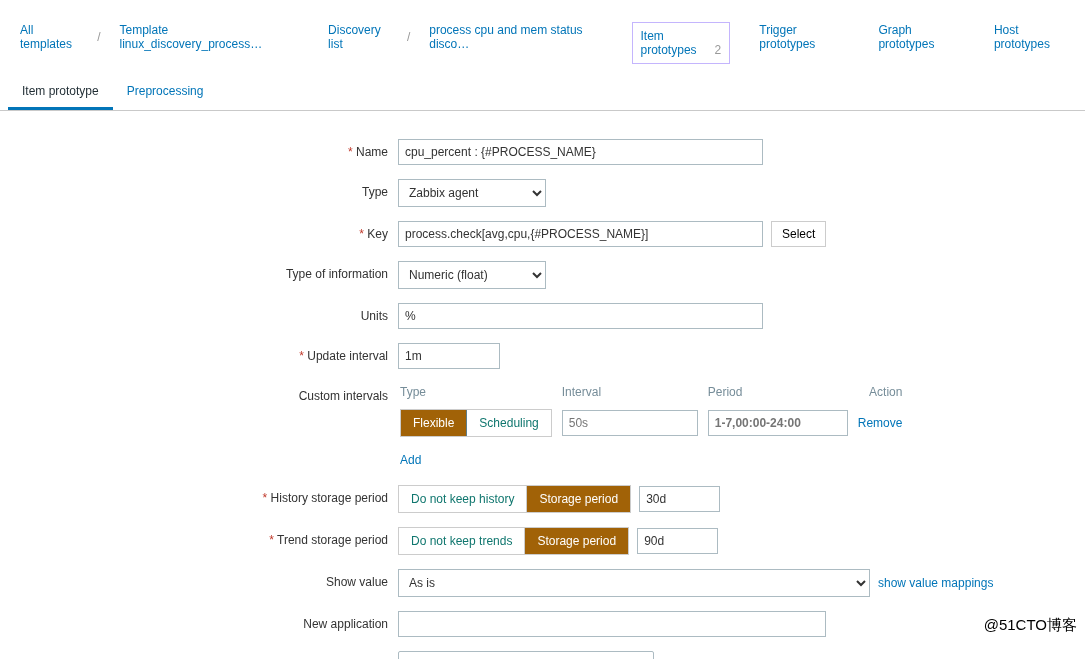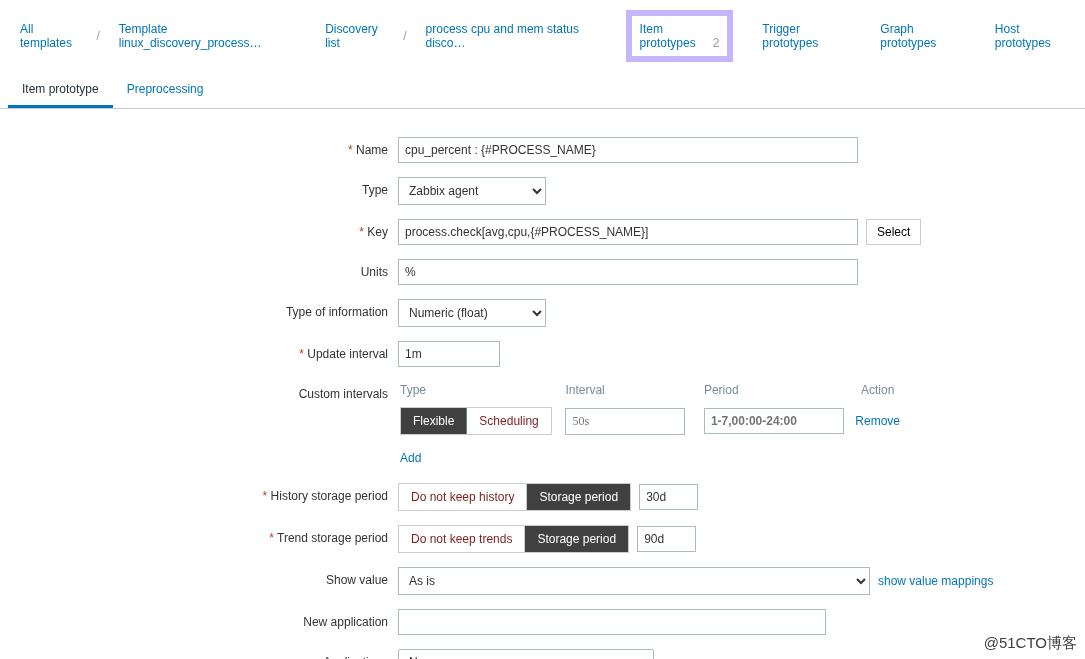--- a/index.html
+++ b/index.html
@@ -2,58 +2,58 @@
 <html><head>
 <meta charset="utf-8">
 <style>
 * { box-sizing: border-box; margin: 0; padding: 0; }
 body { font-family: Arial, sans-serif; font-size: 12px; background: #fff; color: #333; width: 1085px; }
 a { color: #0275b8; text-decoration: none; cursor: pointer; }
 
 .breadcrumbs { padding: 10px 12px; display: flex; align-items: center; gap: 8px; border-bottom: 1px solid #fff; }
 .breadcrumbs .sep { color: #999; padding: 0 3px; }
 .breadcrumbs .crumb { padding: 6px 8px; line-height: 14px; }
-.breadcrumbs .crumb.selected { border: 6px solid #c4b5fd; background: #fff; display:inline-flex; align-items:flex-end; gap:4px; }
+.breadcrumbs .crumb.selected { border: 1px solid #c4b5fd; background: #fff; display:inline-flex; align-items:flex-end; gap:4px;margin-top:12px; }
 .breadcrumbs .crumb .count { color: #999; padding-left:2px; }
 
 .tabs { display: flex; border-bottom: 1px solid #c9c9c9; padding-left: 8px; text-align: center; }
 .tabs .tab { padding: 9px 14px; color: #0275b8; cursor: pointer; }
 .tabs .tab.active { color: #1f2c33; border-bottom: 3px solid #0275b8; font-weight: 400; }
 
 .form { padding-top: 28px; }
 .row { display: flex; align-items: flex-start; margin-bottom: 14px; }
 .label-col { width: 398px; text-align: right; padding-right: 10px; padding-top: 6px; color: #333; }
 .req::before { content: "* "; color: #c0392b; }
 .field-col { flex: 1; display: flex; align-items: center; gap: 8px; }
 
 input[type=text], select { font-family: Arial; font-size: 12px; padding: 5px 6px; border: 1px solid #acbbc2; background: #fff; color: #333; }
-.w-long { width: 460px; }
+.w-long { width: 365px; }
 .w-mid  { width: 148px; }
 .w-small{ width: 102px; }
-.w-hist { width: 59px; }
+.w-hist { width: 81px; }
 
 .btn-narrow { padding: 5px 10px; border: 1px solid #ccc; background: #fff; cursor: pointer; font-size: 12px; }
 
 .radio-group { display:inline-flex; border:1px solid #ccc; }
-.radio-group .opt { padding: 6px 12px; cursor:pointer; background:#fff; color:#7f1d1d; border-right:1px solid #ccc; font-size:12px; }
+.radio-group .opt { padding: 6px 12px; cursor:pointer; background:#fff; color:#0f766e; border-right:1px solid #ccc; font-size:12px; }
 .radio-group .opt:last-child { border-right:none; }
-.radio-group .opt.sel { background:#404040; color:#fff; border-color:#5c7d8b; }
+.radio-group .opt.sel { background:#a16207; color:#fff; border-color:#5c7d8b; }
 
 .intervals-table { width: 512px; }
 .intervals-table th { text-align:left; font-weight:normal; color:#768d99; padding:0 8px 6px 0; font-size:12px; }
 .intervals-table td { padding: 2px 8px 2px 0; vertical-align: middle; }
-.intervals-table .action-col { text-align:center; min-width:50px; }
+.intervals-table .action-col { text-align:right; min-width:50px; }
 
 .select-long { width: 472px; }
 .new-app { width: 428px; border: 2px solid #a6d7a6; padding: 6px; }
 
 .apps-box { width: 256px; height: 120px; }
 .apps-box option.sel { background:#c9c9c9; }
 
-.watermark { position: absolute; right: 8px; bottom: 6px; color: #404040; font-size: 15px; pointer-events:none; }
+.watermark { position: absolute; right: 8px; bottom: 24px; color: #000000; font-size: 15px; pointer-events:none; }
 </style>
 </head>
 <body>
 
 <div class="breadcrumbs">
   <a class="crumb">All templates</a>
   <span class="sep">/</span>
   <a class="crumb">Template linux_discovery_process…</a>
   <span style="width:14px"></span>
   <a class="crumb">Discovery list</a>
@@ -95,30 +95,30 @@
 
   <div class="row">
     <div class="label-col req">Key</div>
     <div class="field-col">
       <input type="text" class="w-long" value="process.check[avg,cpu,{#PROCESS_NAME}]" style="">
       <button class="btn-narrow">Select</button>
     </div>
   </div>
 
   <div class="row">
+    <div class="label-col">Type of information</div>
+    <div class="field-col">
+        <select class="w-mid"><option>Numeric (float)</option></select>
+      </div>
+  </div>
+
+  <div class="row">
     <div class="label-col">Units</div>
     <div class="field-col">
         <input type="text" class="w-long" value="%" style="">
-      </div>
-  </div>
-
-  <div class="row">
-    <div class="label-col">Type of information</div>
-    <div class="field-col">
-        <select class="w-mid"><option>Numeric (float)</option></select>
       </div>
   </div>
 
   <div class="row">
     <div class="label-col req">Update interval</div>
     <div class="field-col">
         <input type="text" class="w-small" value="1m" style="">
       </div>
   </div>
 
@@ -133,21 +133,21 @@
           <th style="width:150px">Period</th>
           <th class="action-col">Action</th>
         </tr>
         <tr>
           <td>
             <div class="radio-group">
               <div class="opt sel">Flexible</div>
               <div class="opt">Scheduling</div>
             </div>
           </td>
-          <td><input type="text" style="width: 120px; color: #be185d; font-family: Liberation Serif, serif;" placeholder="50s"></td>
+          <td><input type="text" style="width: 136px; color: #be185d;" placeholder="50s"></td>
           <td><input type="text" style="width: 140px; color: rgb(170, 170, 170); font-weight: bold;" placeholder="1-7,00:00-24:00"></td>
           <td class="action-col"><a>Remove</a></td>
         </tr>
         <tr>
               <td colspan="4" style="padding-top:12px;"><a>Add</a></td>
             </tr>
       </tbody>
         </table>
     </div>
   </div>

